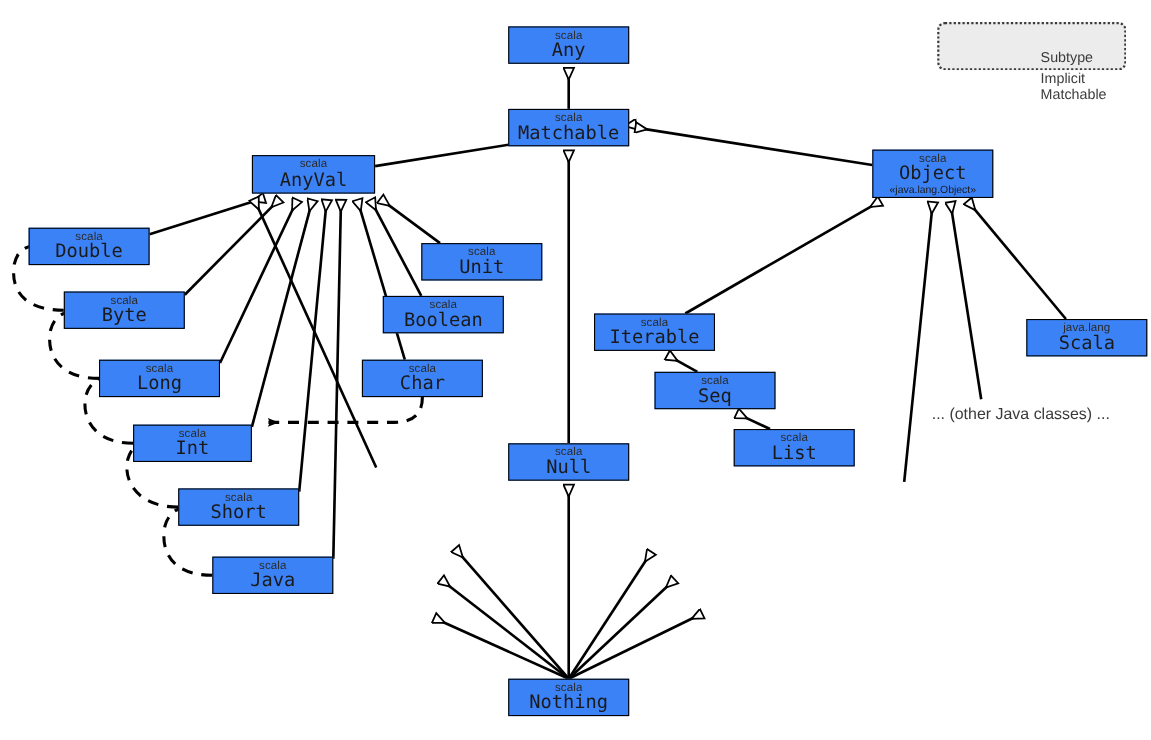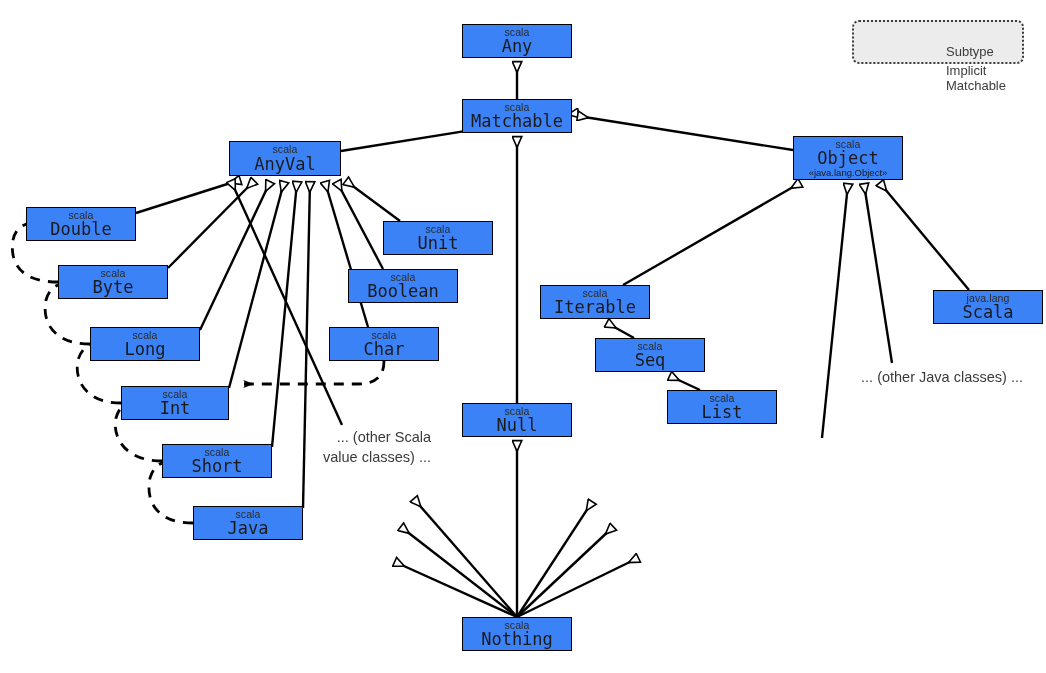--- a/index.html
+++ b/index.html
@@ -54,21 +54,21 @@
     font-family: "Liberation Sans", sans-serif;
     font-size: 9.5px;
     color: #1a1a1a;
     margin-top: 1px;
   }
   .note-label {
     position: absolute;
     font-family: "Liberation Sans", sans-serif;
     font-size: 14.5px;
     color: #3a3a3a;
-    text-align: right;
+    text-align: left;
     line-height: 1.35;
     white-space: pre-line;
   }
   #legend {
     position: absolute;
     box-sizing: border-box;
     background: #ececec;
     border: 2.2px dotted #3a3a3a;
     border-radius: 7px;
   }
@@ -251,17 +251,15 @@
   <div class="node-box" id="node-null" style="left: 462px; top: 403px; width: 110px; height: 34px;">
     <span class="ns">scala</span>
     <span class="cname">Null</span>
   </div>
 
   <div class="node-box" id="node-nothing" style="left: 462px; top: 617px; width: 110px; height: 34px;">
     <span class="ns">scala</span>
     <span class="cname">Nothing</span>
   </div>
 
-  <div class="note-label" id="note-0" style="left: 315px; top: 428px; width: 116px;">... (other Scala
-value classes) ...</div>
   <div class="note-label" id="note-2" style="left: 847px; top: 368px; width: 176px;">... (other Java classes) ...</div>
 
 </div>
 
 </body></html>

